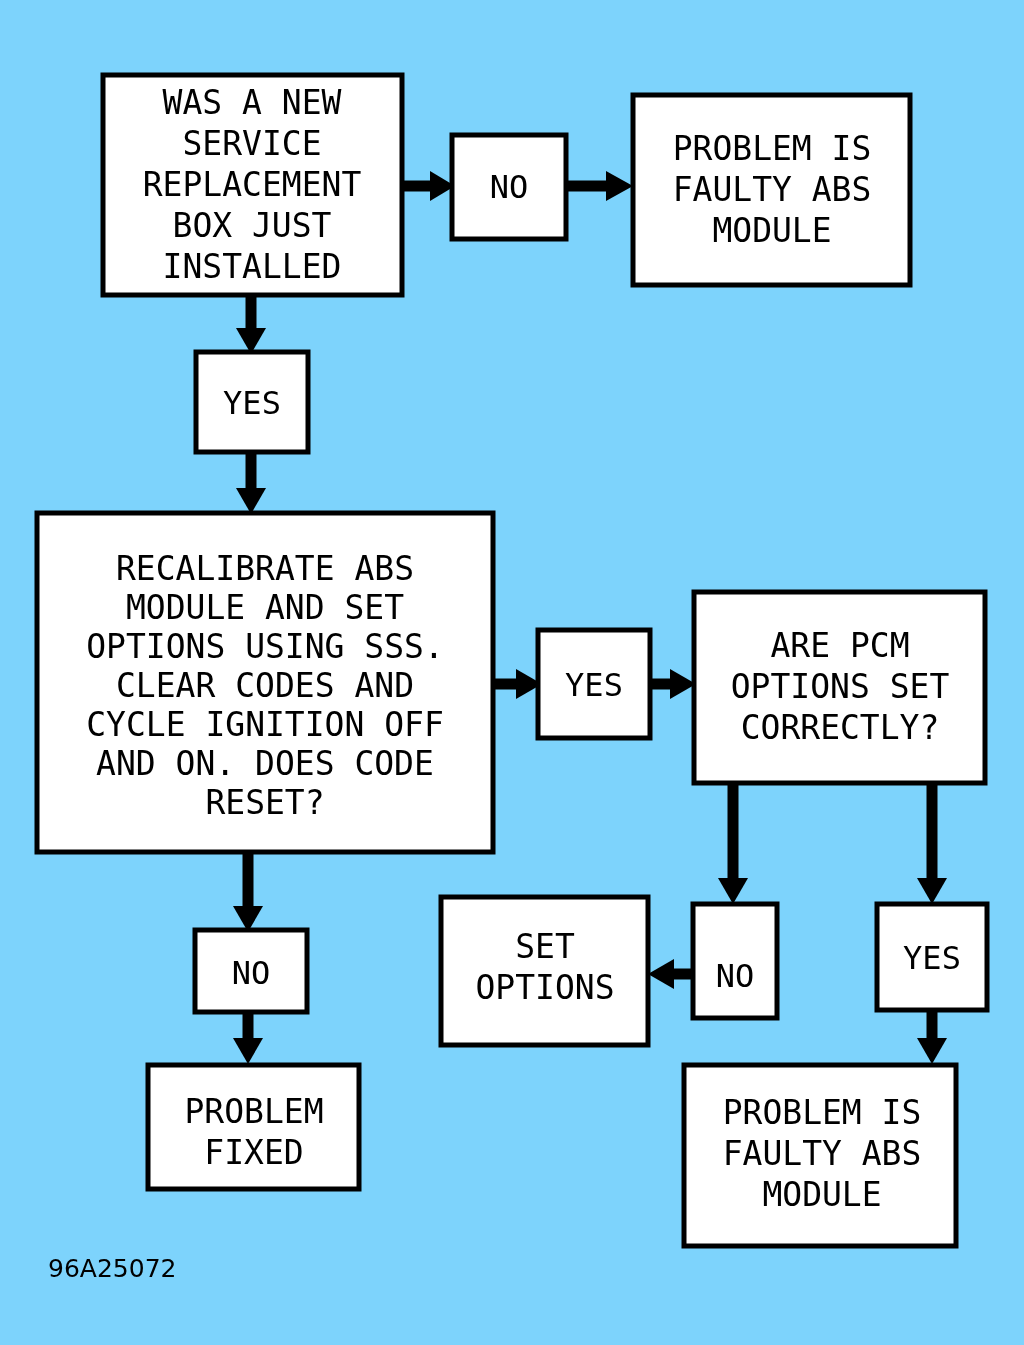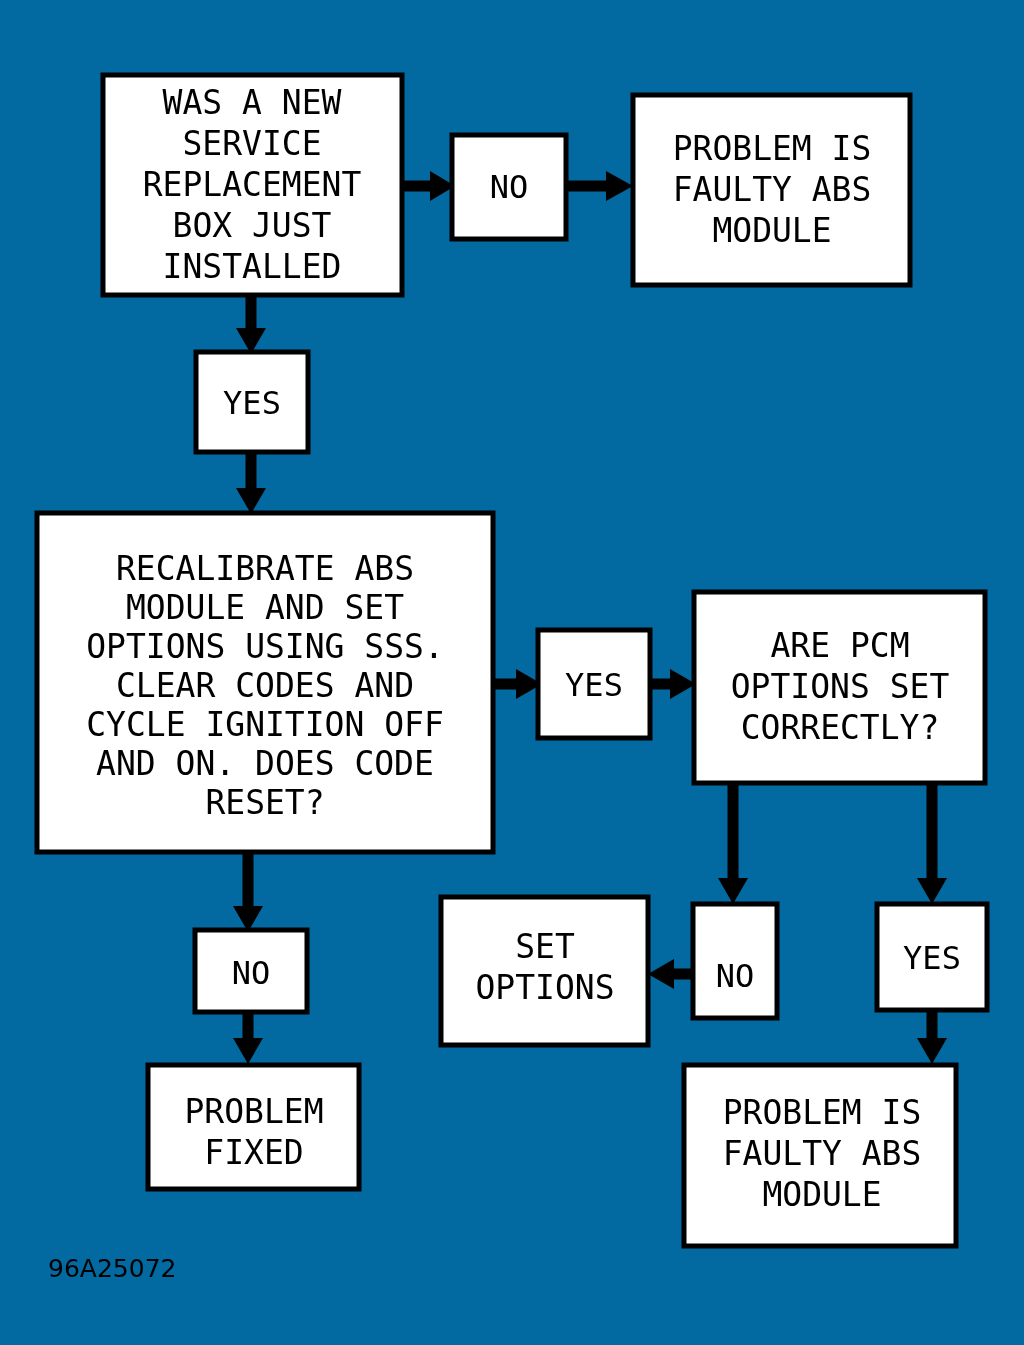--- a/index.html
+++ b/index.html
@@ -7,21 +7,21 @@
     padding: 0;
     background: #ffffff;
   }
   body {
     font-family: "DejaVu Sans Mono", monospace;
   }
   #page {
     position: relative;
     width: 1024px;
     height: 1345px;
-    background: #0369a1;
+    background: #7dd3fc;
     overflow: hidden;
   }
   svg#flow {
     position: absolute;
     left: 0;
     top: 0;
     width: 1024px;
     height: 1345px;
   }
   .box-rect {

